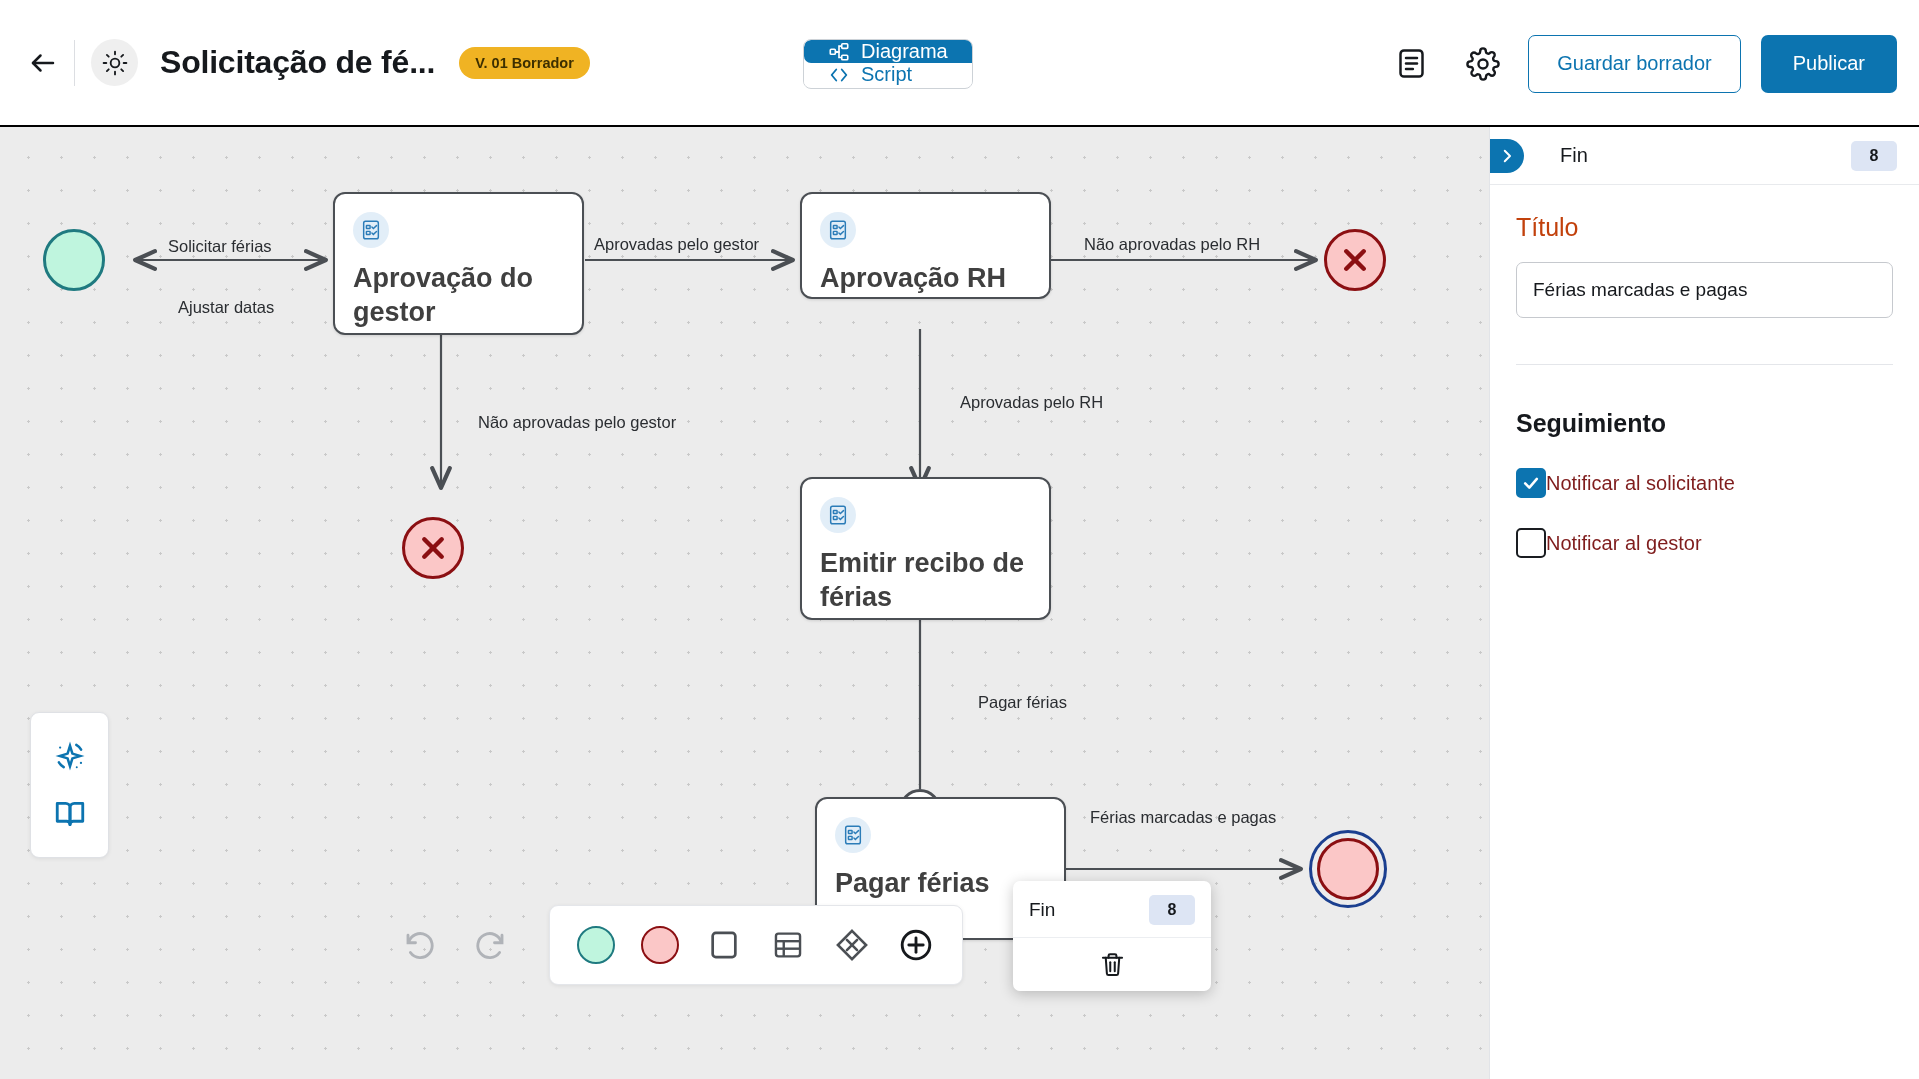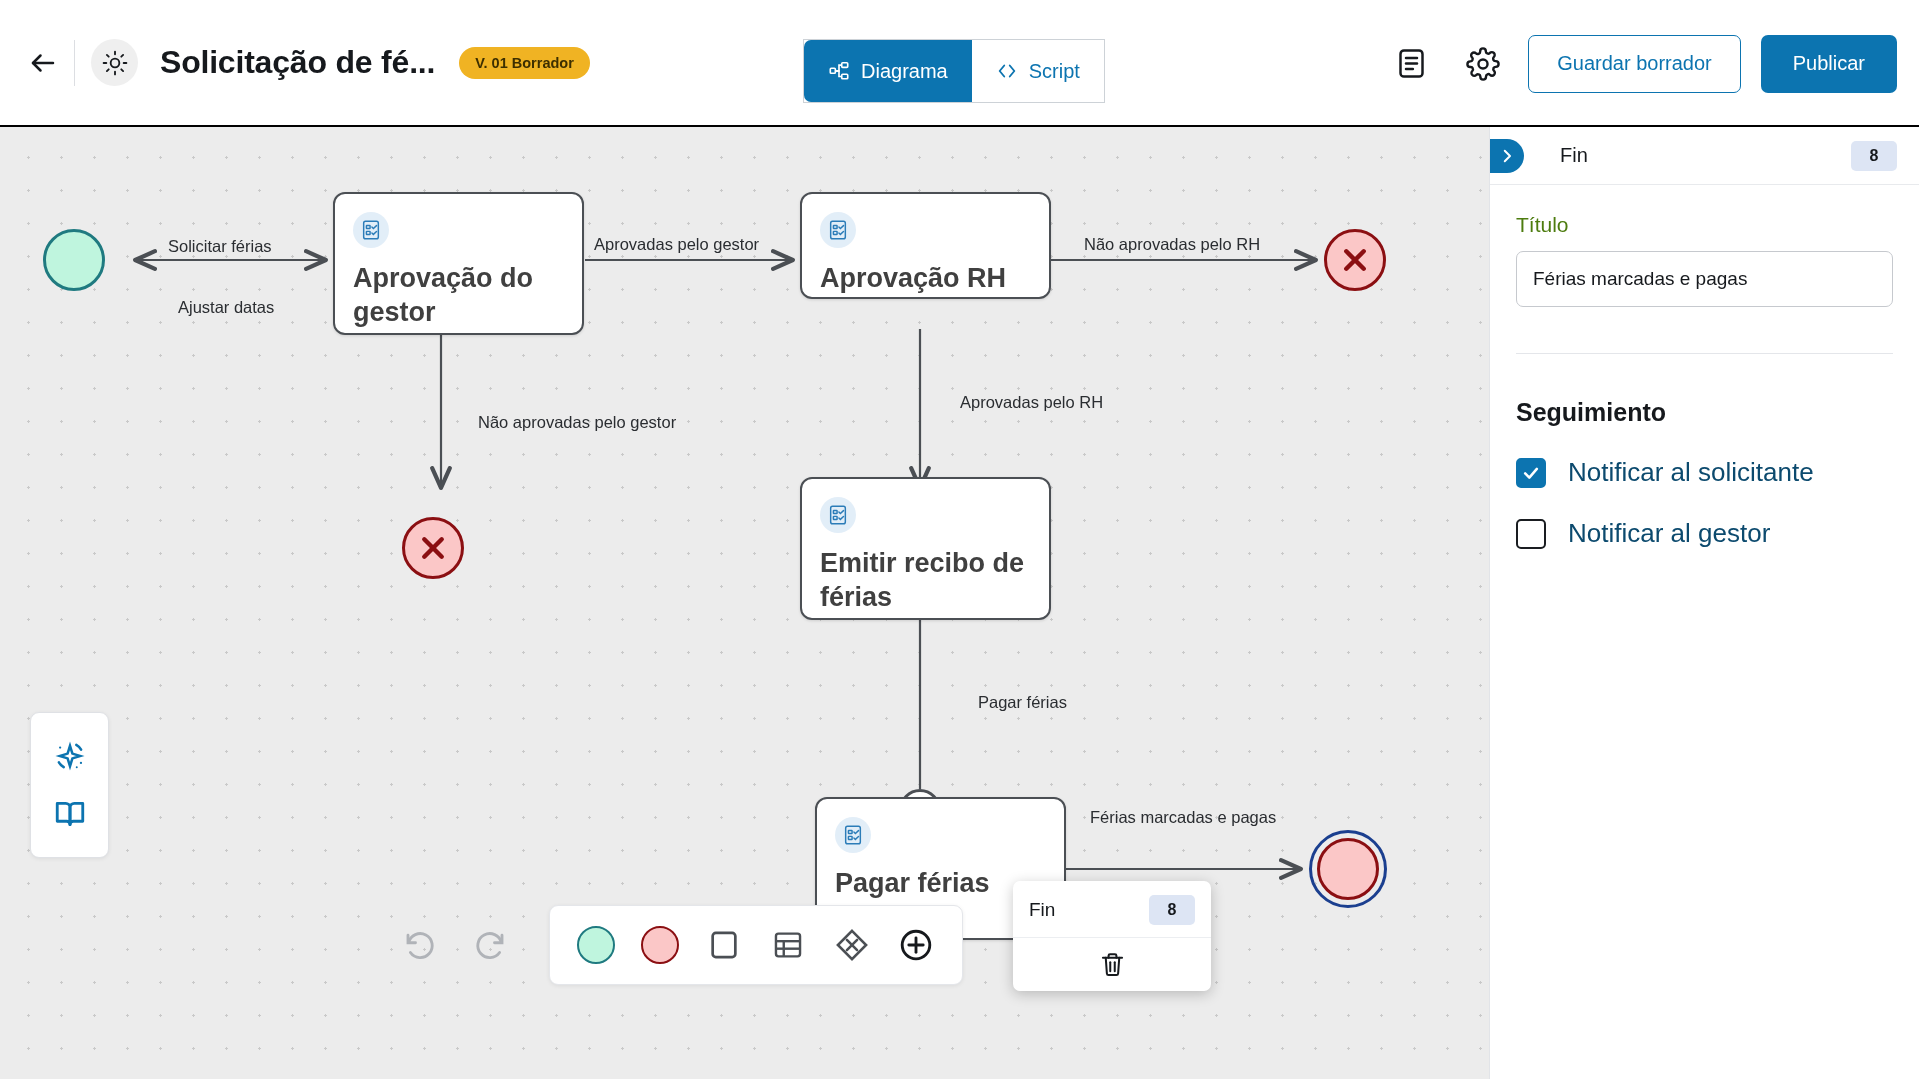--- a/index.html
+++ b/index.html
@@ -34,23 +34,24 @@
     margin-left: 22px; white-space: nowrap; letter-spacing: -0.2px;
   }
   #version-badge {
     margin-left: 24px; background: #f0b323; color: #3d2f00;
     font-size: 14.5px; font-weight: 700; border-radius: 16px;
     padding: 8px 16px; white-space: nowrap;
   }
 
   #mode-toggle {
     position: absolute; left: 803px; top: 39px;
-    display: flex; height: 64px;
-    border: 1px solid #cdd2d7; border-radius: 0; overflow: hidden;
+    display: flex; height: 50px;
+    border: 1px solid #cdd2d7; border-radius: 8px; overflow: hidden;
     background: #fff;
+    flex-direction: column;
   }
   .mode-btn {
     display: flex; align-items: center; gap: 11px;
     padding: 0 24px; font-size: 20px; cursor: pointer;
     background: #fff; color: #0c74b0; font-weight: 400;
   }
   .mode-btn.active { background: #0c74b0; color: #ffffff; border-radius: 7px 0 0 7px; }
 
   #hdr-right {
     position: absolute; right: 22px; top: 0; height: 127px;
@@ -183,37 +184,37 @@
     height: 58px; display: flex; align-items: center;
     border-bottom: 1px solid #e8eaed; padding-right: 22px;
   }
   #sb-collapse {
     width: 34px; height: 34px; background: #0c74b0;
     border-radius: 0 18px 18px 0;
     display: flex; align-items: center; justify-content: center; cursor: pointer;
   }
   #sb-title { font-size: 20px; color: #16191d; margin-left: 36px; flex: 1; }
   #sb-body { padding: 28px 26px 0 26px; }
-  .field-label { font-size: 21px; color: #4d7c0f; margin-bottom: 14px; }
+  .field-label { font-size: 25px; color: #c2410c; margin-bottom: 20px; }
   #title-input {
     width: 100%; height: 56px; border: 1px solid #c6c9ce; border-radius: 7px;
     font-size: 19px; color: #16191d; padding: 0 16px;
     font-family: "Liberation Sans", sans-serif; background: #fff;
   }
   #sb-divider { height: 1px; background: #e4e6ea; margin: 46px 0 0 0; }
   #seg-title { font-size: 25px; font-weight: 700; color: #16191d; margin-top: 44px; }
   #seg-desc { font-size: 17px; color: #3b3f45; margin-top: 12px; line-height: 1.45; }
   .check-row { display: flex; align-items: center; margin-top: 30px; cursor: pointer; }
   .check-box {
     width: 30px; height: 30px; border-radius: 5px; flex: 0 0 auto;
     display: flex; align-items: center; justify-content: center;
   }
   .check-box.on { background: #0c74b0; border: 2px solid #0c74b0; }
   .check-box.off { background: #fff; border: 2.5px solid #1a1d21; }
-  .check-label { font-size: 26px; color: #0c4a6e; margin-left: 22px; }
+  .check-label { font-size: 20px; color: #7f1d1d; }
 </style>
 </head>
 <body>
 
 <div id="topbar">
   <div id="back-btn">
     <svg width="30" height="30" viewBox="0 0 24 24" fill="none" stroke="#16191d" stroke-width="2" stroke-linecap="round" stroke-linejoin="round">
       <line x1="20" y1="12" x2="4" y2="12"></line>
         <polyline points="10 6 4 12 10 18"></polyline>
     </svg>

